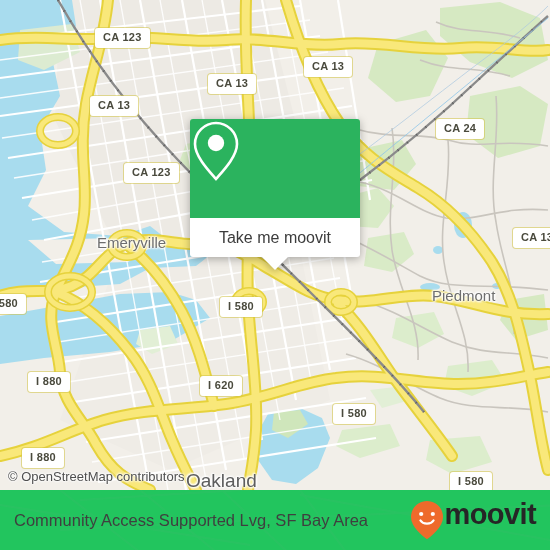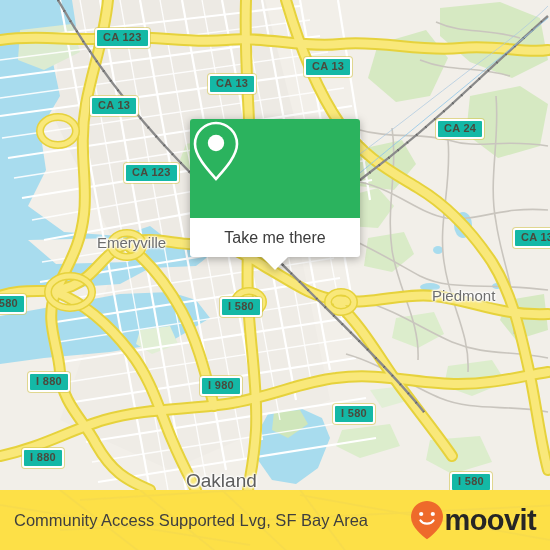--- a/index.html
+++ b/index.html
@@ -13,21 +13,21 @@
   #map{position:absolute;left:0;top:0;width:550px;height:490px;overflow:hidden;background:#F2EFE9;}
   #map svg{position:absolute;left:0;top:0;}
 
   
   .place{position:absolute;color:#6b6b6b;font-weight:400;white-space:nowrap;
          text-shadow:0 0 3px #fff,0 0 3px #fff,0 0 2px #fff,1px 1px 2px #fff,-1px -1px 2px #fff;}
   .place.big{font-size:19px;color:#5d5d5d;margin-top:40px;}
   .place.mid{font-size:15px;color:#6e6e6e;}
 
   
-  .shield{position:absolute;background:#14b8a6;border:2px solid #ffffff;border-radius:3px;
+  .shield{position:absolute;background:#ffffff;border:2px solid #ffffff;border-radius:3px;
           color:#4a4a3d;font-size:11px;font-weight:bold;letter-spacing:.3px;
           padding:1px 6px 2px 6px;line-height:13px;white-space:nowrap;
           box-shadow:0 0 0 1px rgba(210,195,70,.55);}
 
   
   #attrib{position:absolute;left:8px;bottom:6px;font-size:13px;color:#4f4f4f;
           text-shadow:0 0 3px #fff,0 0 3px #fff,0 0 3px #fff,0 0 2px #fff;white-space:nowrap;}
 
   
   #card{position:absolute;left:190px;top:119px;width:170px;
@@ -36,28 +36,28 @@
              display:flex;align-items:center;justify-content:center;}
   #card-foot{height:39px;background:#fff;border-radius:0 0 3px 3px;
              display:flex;align-items:center;justify-content:center;}
   #card-foot span{font-size:16px;color:#3c3c3c;}
   #card-tip{position:absolute;left:50%;top:138px;transform:translateX(-50%);
             width:0;height:0;border-left:13px solid transparent;
             border-right:13px solid transparent;border-top:13px solid #fff;}
 
   
   #footer{position:absolute;left:0;top:490px;width:550px;height:60px;
-          background:#fde047;overflow:hidden;}
+          background:#22c55e;overflow:hidden;}
   #footer-wm{position:absolute;left:0;top:-490px;width:550px;height:550px;
              opacity:.055;pointer-events:none;}
   #footer-inner{position:absolute;left:0;top:0;width:550px;height:60px;
                 display:flex;align-items:center;justify-content:space-between;
                 padding:0 14px;box-sizing:border-box;}
   #footer-title{font-size:16.5px;color:#3f3f3f;white-space:nowrap;}
-  #logo{display:flex;align-items:center;gap:1px;}
+  #logo{display:flex;align-items:flex-start;gap:1px;}
   #logo-word{font-size:29px;font-weight:bold;color:#262626;letter-spacing:-.6px;line-height:29px;}
 </style>
 </head>
 <body>
 
 <div id="page">
 
   <div id="map">
 
     <svg id="map-svg" width="550" height="490" viewBox="0 0 550 490">
@@ -248,36 +248,37 @@
     <div class="shield" style="left:95px;top:28px">CA 123</div>
     <div class="shield" style="left:304px;top:57px">CA 13</div>
     <div class="shield" style="left:208px;top:74px">CA 13</div>
     <div class="shield" style="left:90px;top:96px">CA 13</div>
     <div class="shield" style="left:436px;top:119px">CA 24</div>
     <div class="shield" style="left:124px;top:163px">CA 123</div>
     <div class="shield" style="left:513px;top:228px">CA 13</div>
     <div class="shield" style="left:220px;top:297px">I 580</div>
     <div class="shield" style="left:-16px;top:294px">I 580</div>
     <div class="shield" style="left:28px;top:372px">I 880</div>
-    <div class="shield" style="left:200px;top:376px">I 980</div>
+    <div class="shield" style="left:200px;top:376px">I 620</div>
     <div class="shield" style="left:333px;top:404px">I 580</div>
     <div class="shield" style="left:22px;top:448px">I 880</div>
     <div class="shield" style="left:450px;top:472px">I 580</div>
 
+    <div id="attrib">© OpenStreetMap contributors</div>
 
     <div id="card">
       <div id="card-head">
         <svg width="52" height="64" viewBox="0 0 52 64">
           <path d="M26,4 C14.4,4 5,13.4 5,25 C5,37.5 19,52 26,60
                    C33,52 47,37.5 47,25 C47,13.4 37.6,4 26,4 Z" fill="none" stroke="#ffffff" stroke-width="2.6"></path>
           <circle cx="26" cy="24" r="8.2" fill="#ffffff"></circle>
         </svg>
       </div>
       <div id="card-foot">
-        <span>Take me there</span>
+        <span>Take me moovit</span>
       </div>
       <div id="card-tip"></div>
     </div>
   </div>
 
   <div id="footer">
     <svg id="footer-wm" width="550" height="550" viewBox="0 0 550 550">
       <g stroke="#999" stroke-width="2" fill="none">
         <path d="M60,490 L150,560"></path>
           <path d="M140,490 L226,560"></path>

